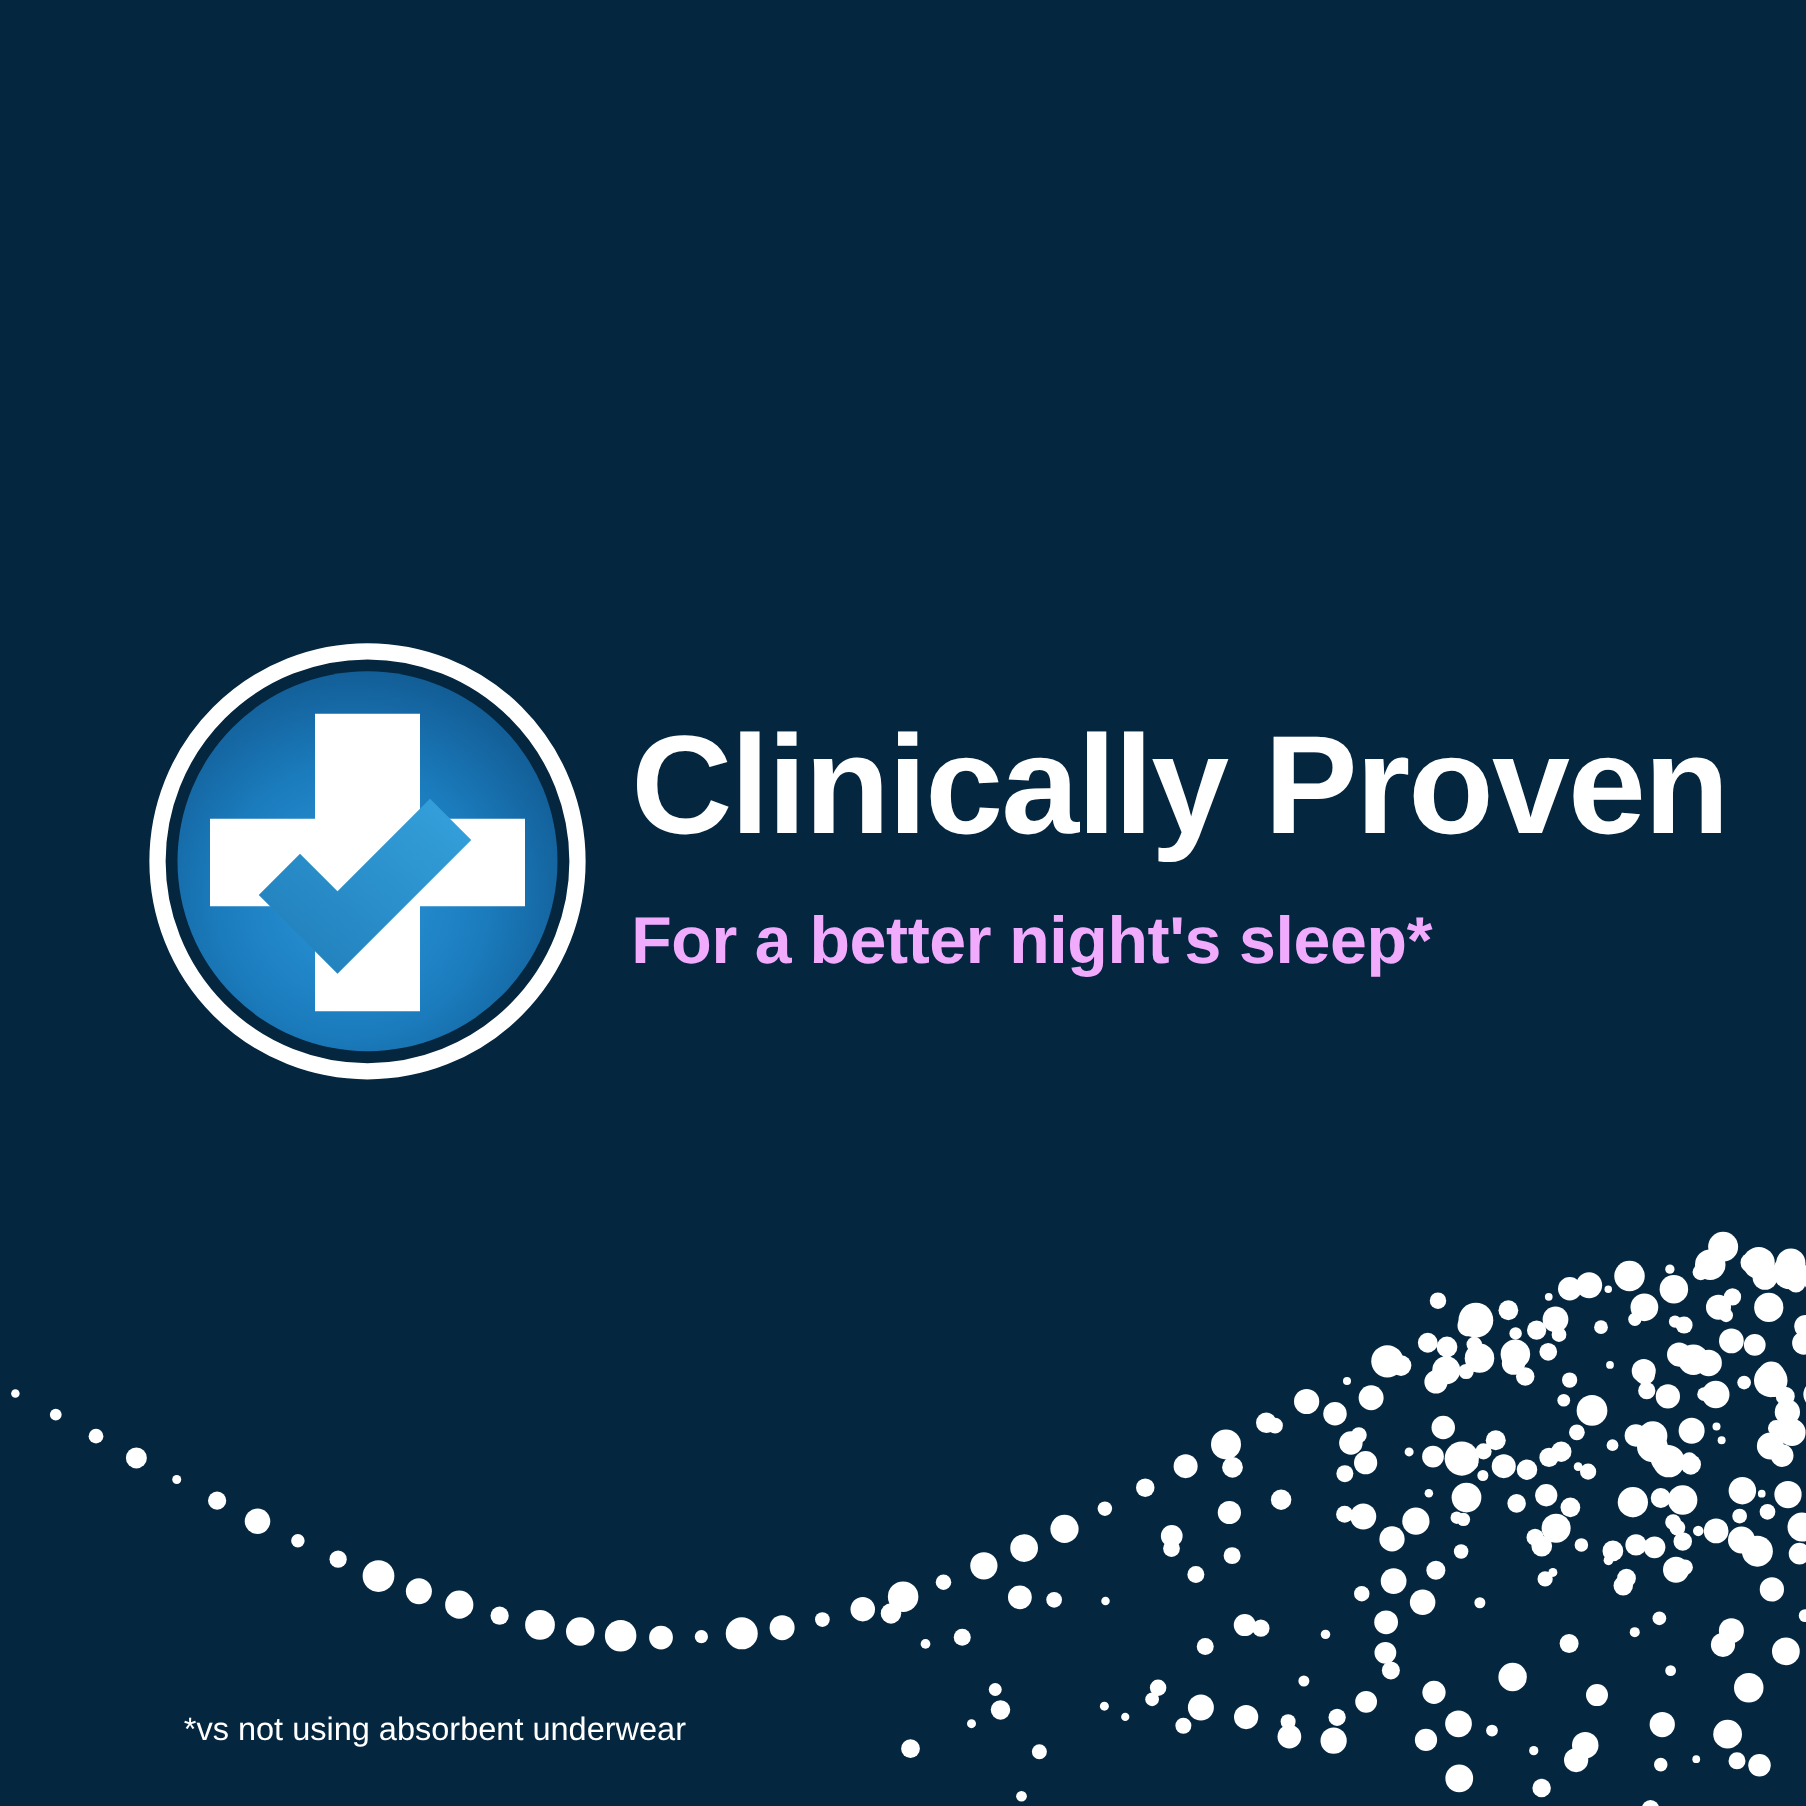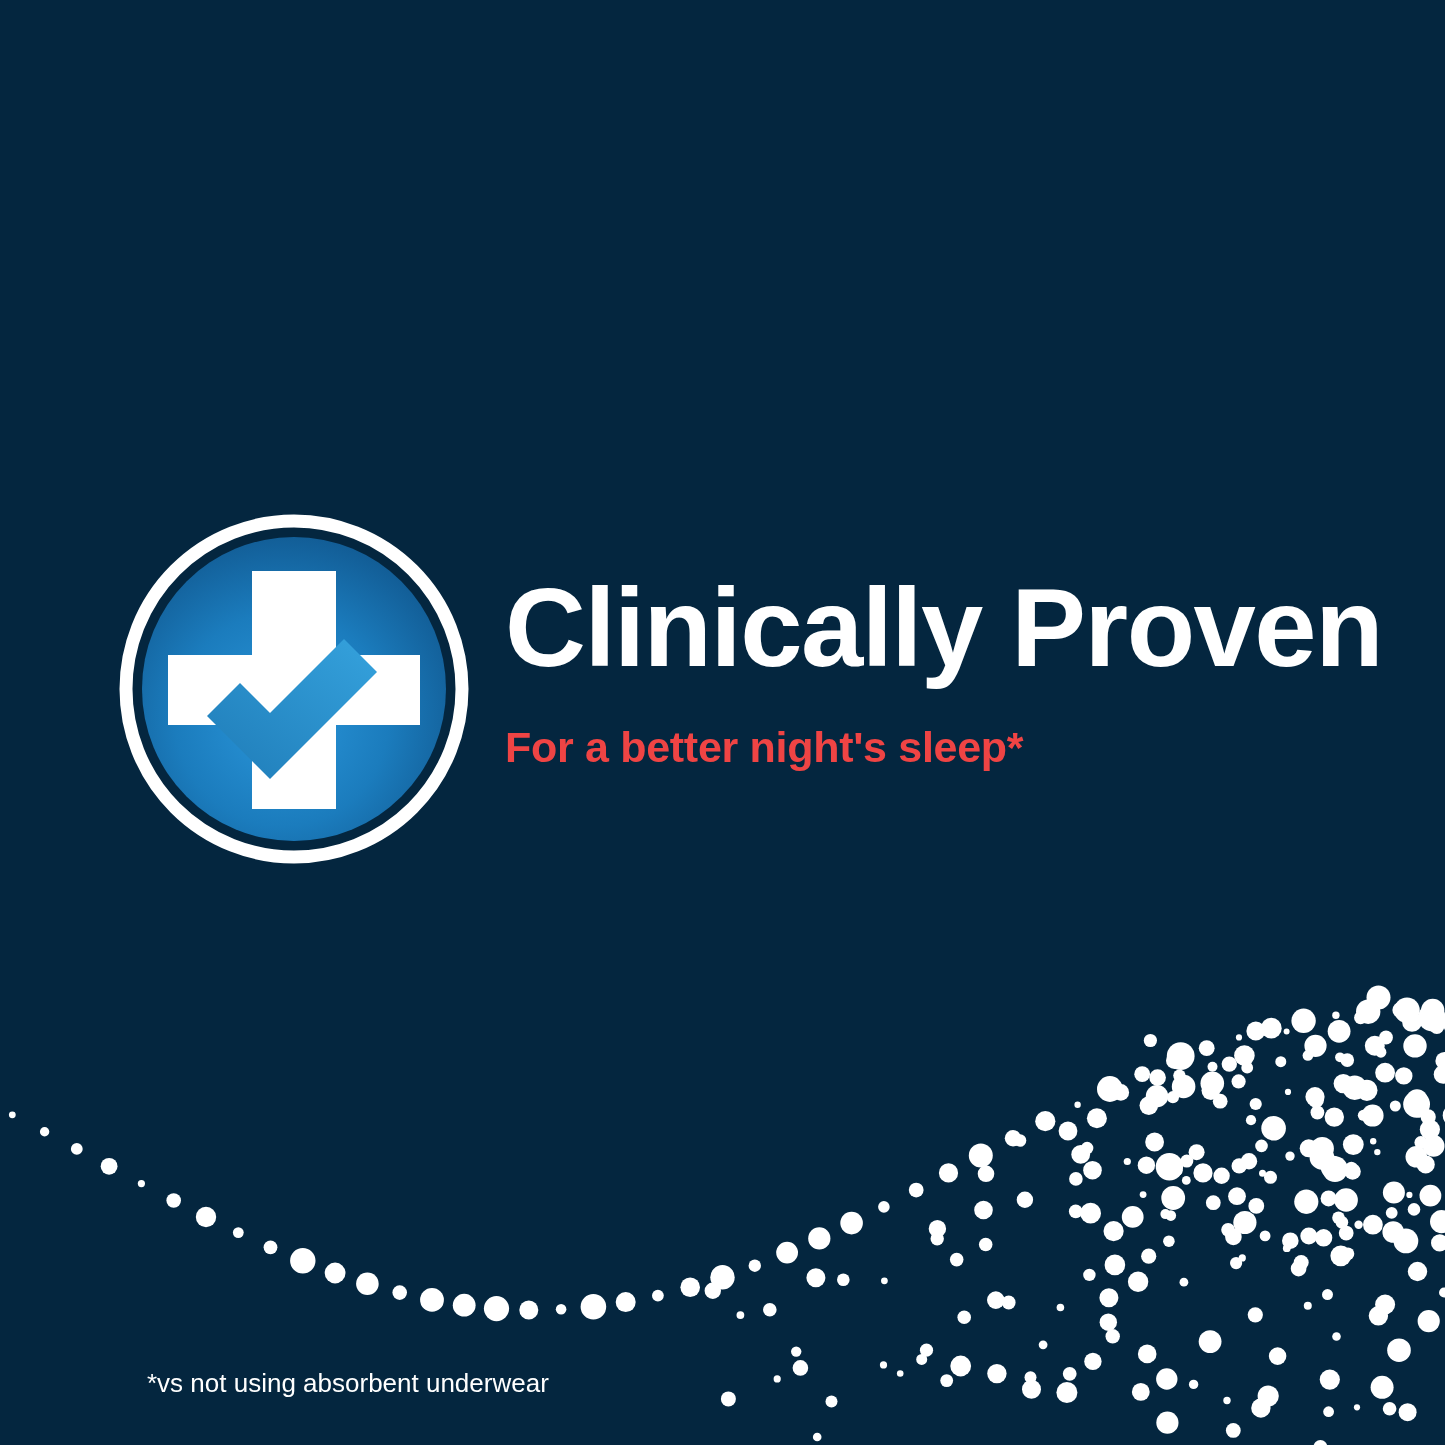--- a/index.html
+++ b/index.html
@@ -45,24 +45,24 @@
   #headline {
     font-size: 112px;
     line-height: 1.0;
     font-weight: bold;
     color: #ffffff;
     letter-spacing: -1.5px;
     white-space: nowrap;
     margin: 0;
   }
   #subhead {
-    font-size: 43px;
+    font-size: 53px;
     line-height: 1.0;
     font-weight: bold;
-    color: #ef4444;
+    color: #f0abfc;
     letter-spacing: -0.3px;
     white-space: nowrap;
     margin: 0;
     padding-top: 42px;
   }
 
   
   #footnote {
     position: absolute;
     left: 147px;

